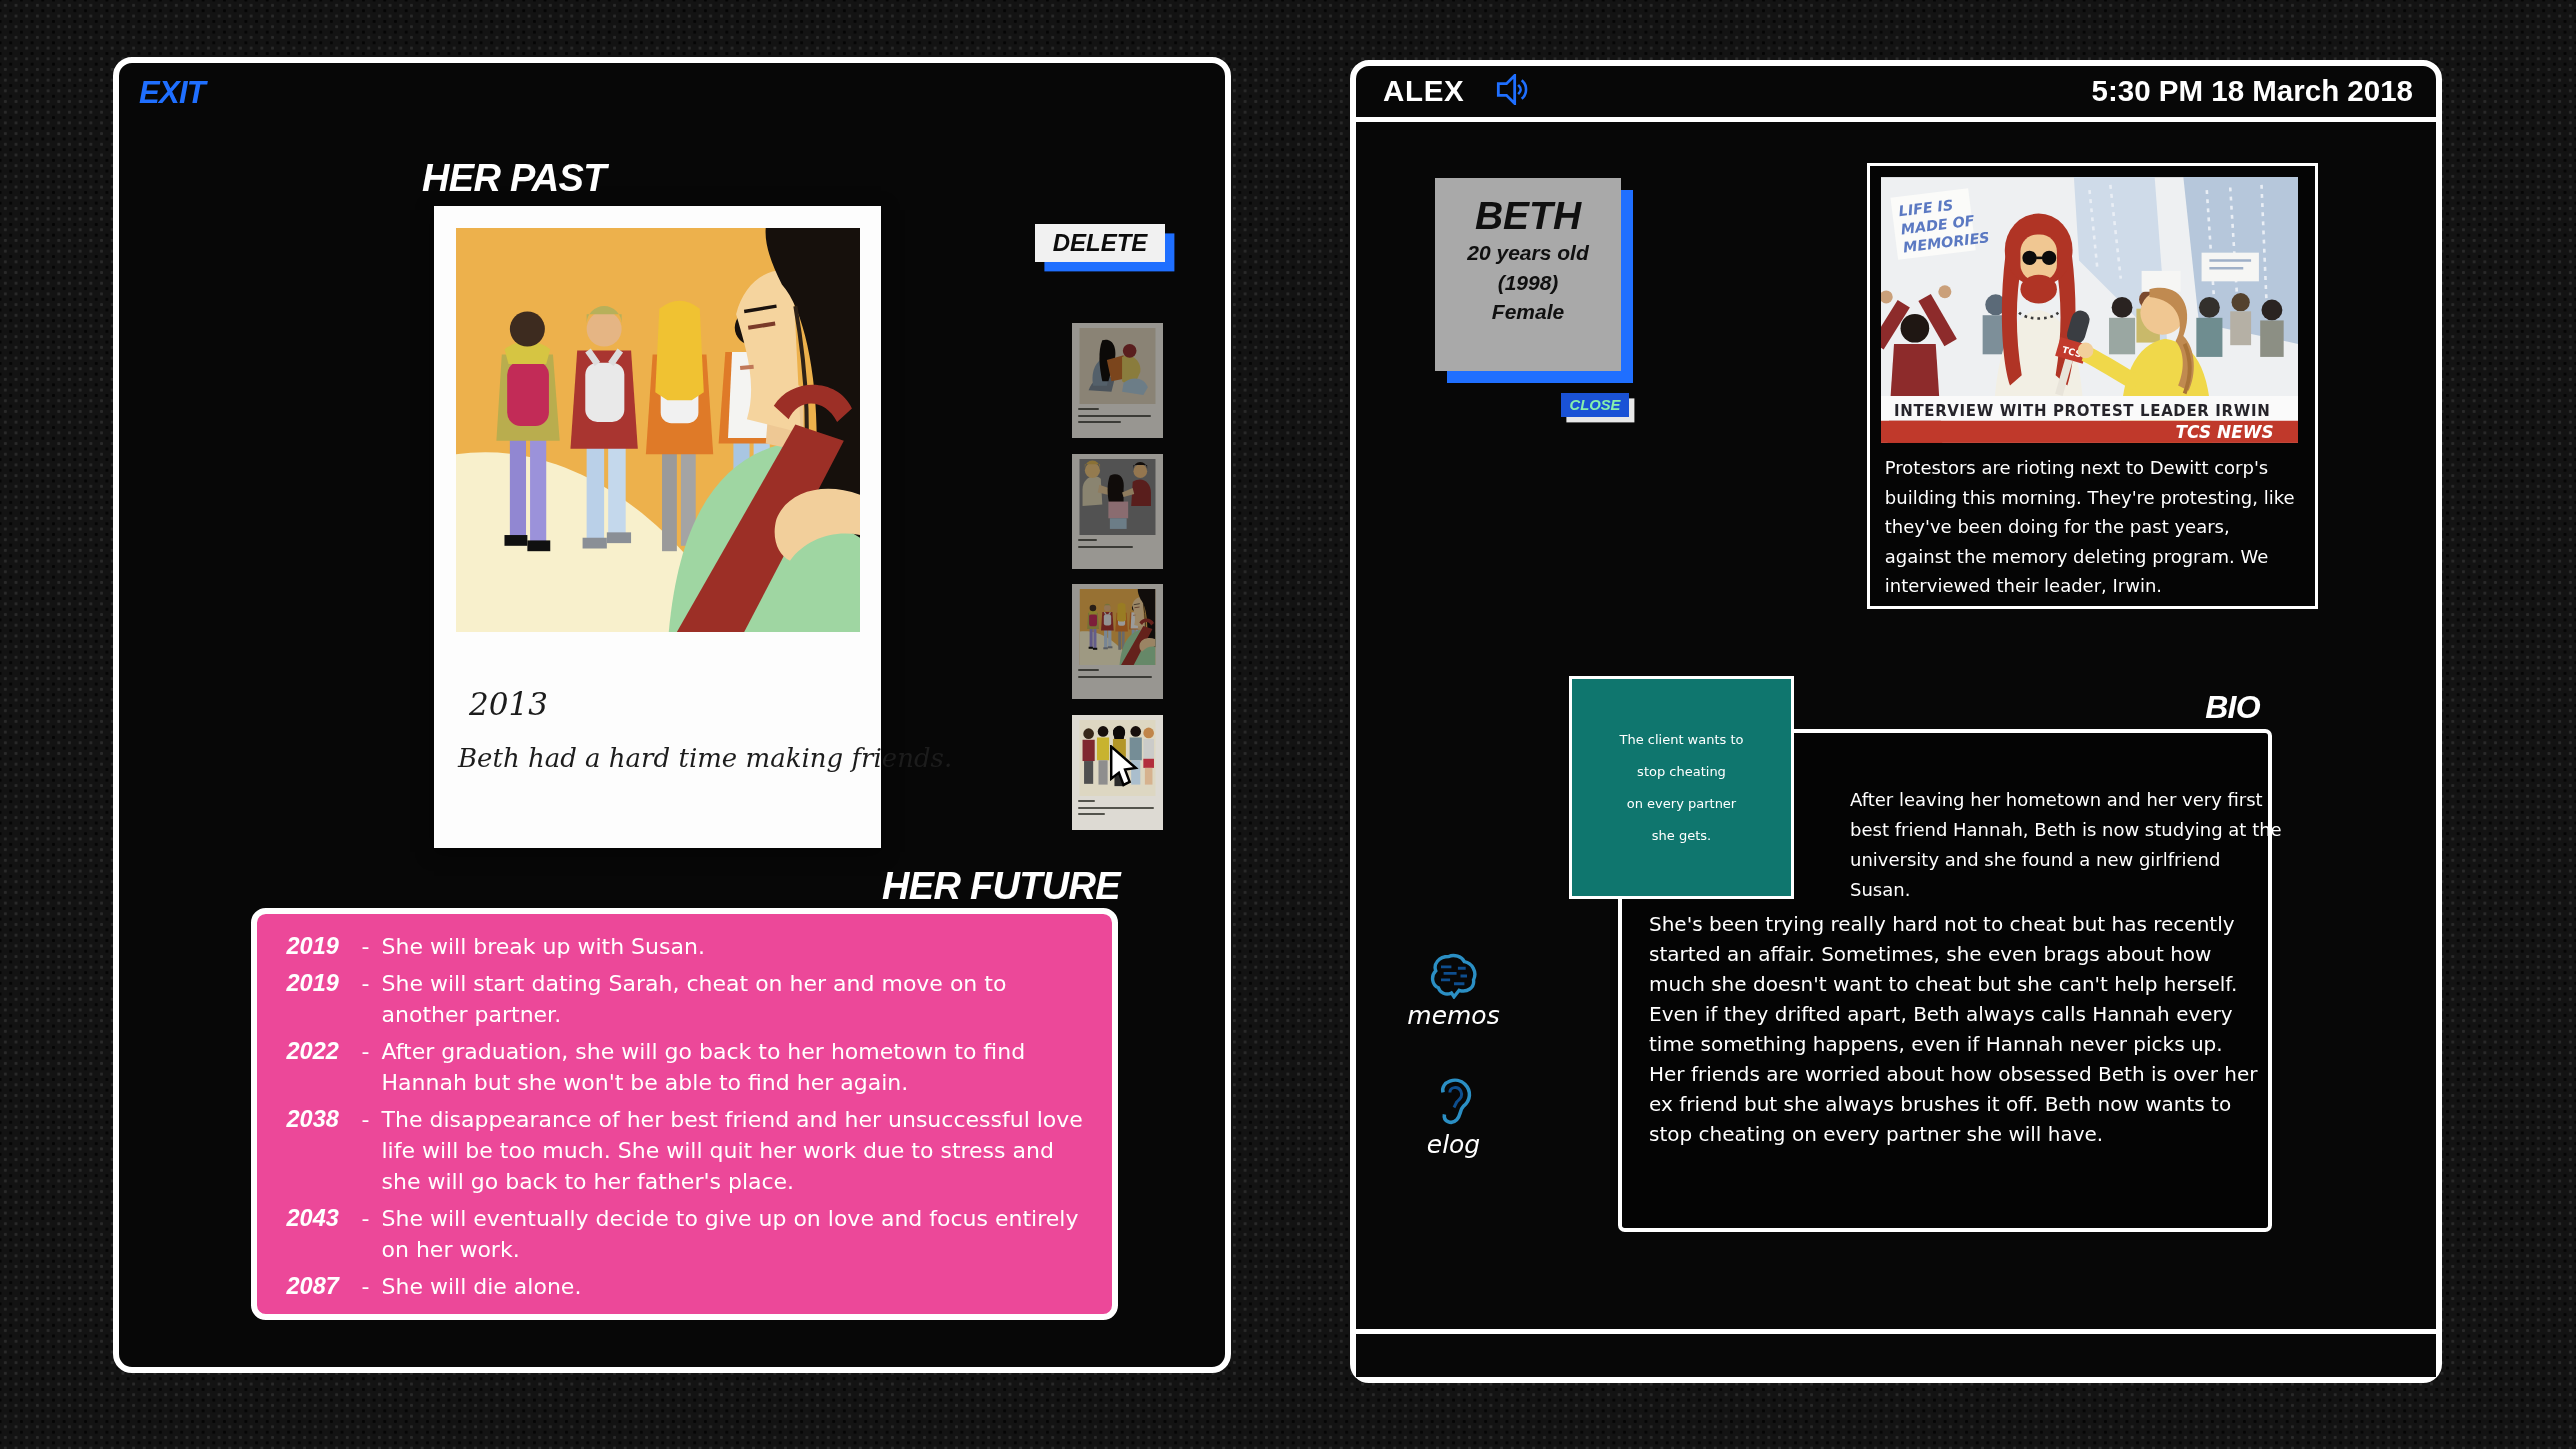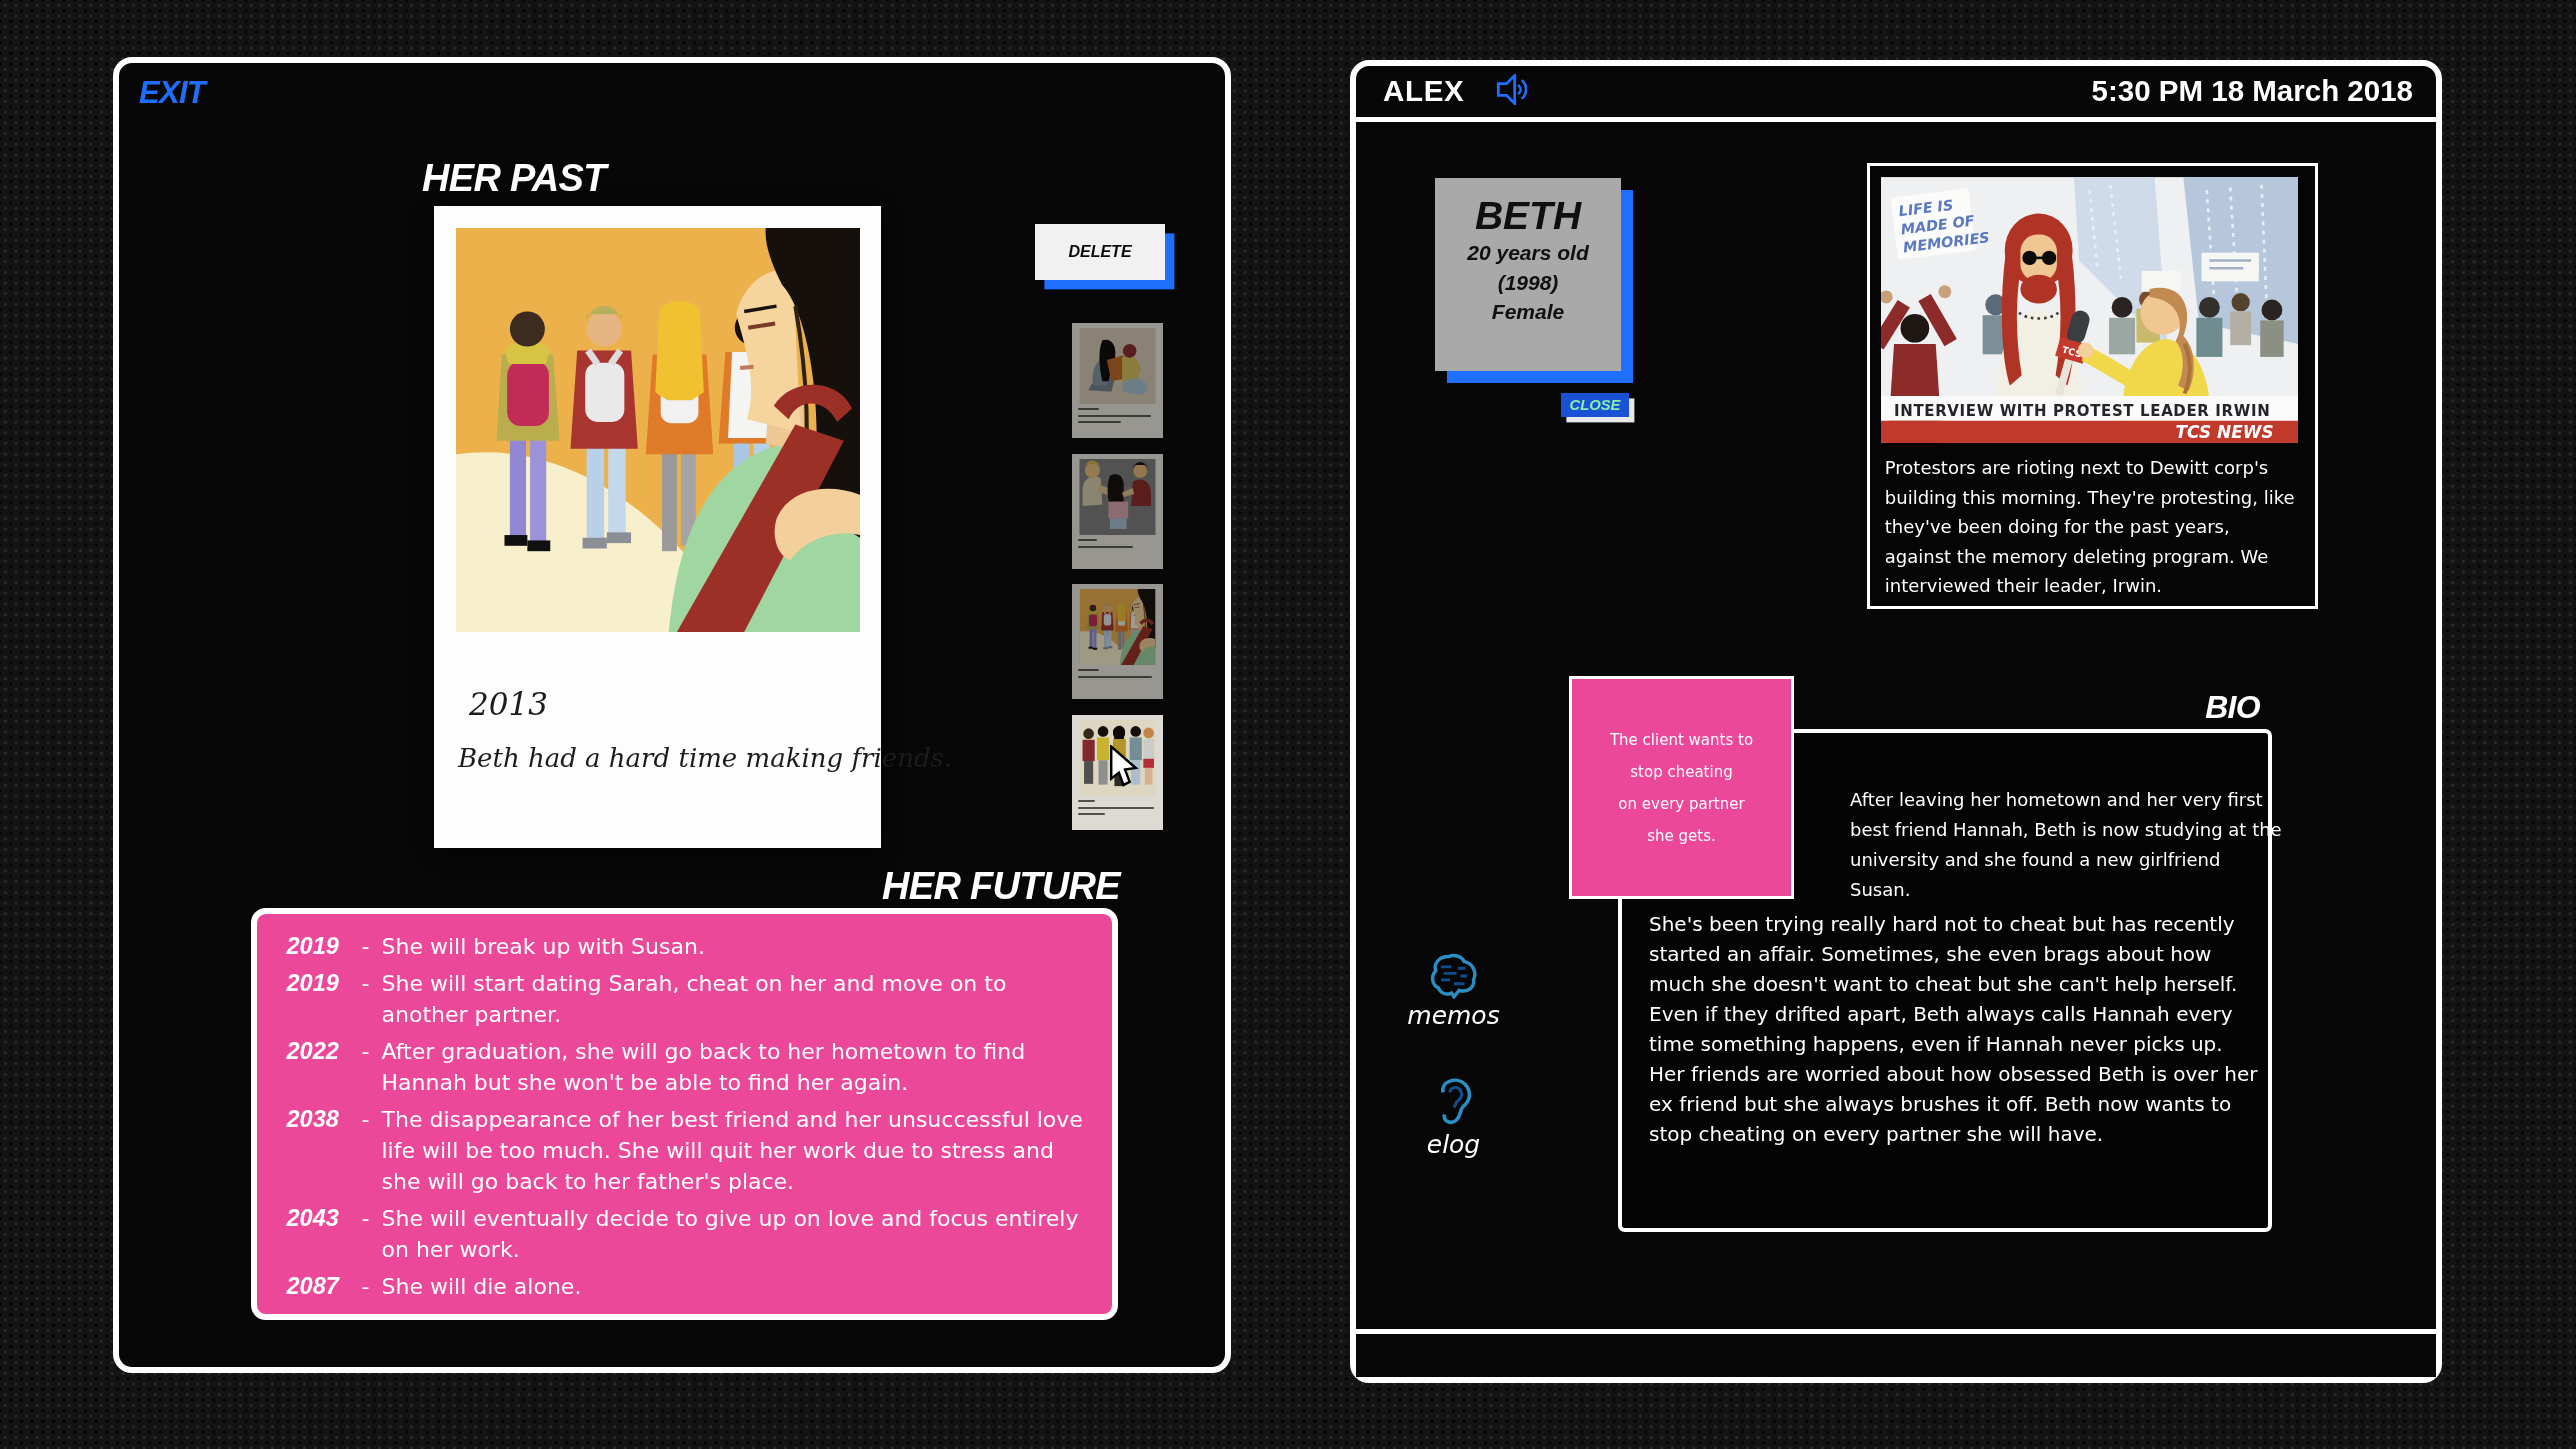--- a/index.html
+++ b/index.html
@@ -23,22 +23,22 @@
   .panel-inner{position:absolute;inset:0;}
   .hdg{font-family:"Liberation Sans", sans-serif;font-weight:900;font-style:italic;letter-spacing:-0.7px;}
 
   
   .exit{position:absolute;left:20px;top:12px;color:var(--accent-blue);font-size:31px;cursor:pointer;}
   .her-past{position:absolute;left:303px;top:94px;font-size:38px;}
   .polaroid{position:absolute;left:315px;top:143px;width:447px;height:642px;background:#fdfdfd;box-shadow:0 4px 16px rgba(0,0,0,.5);}
   .photo-art{position:absolute;left:21.5px;top:21.5px;width:404px;height:404px;display:block;}
   .photo-year{position:absolute;left:35px;top:480px;color:#1c1c1c;font-family:"DejaVu Serif",serif;font-style:italic;font-size:31px;}
   .photo-caption{position:absolute;left:24px;top:537px;width:409px;color:#1c1c1c;font-family:"DejaVu Serif",serif;font-style:italic;font-size:26px;white-space:nowrap;}
-  .delete-btn{position:absolute;left:916px;top:161px;width:130px;height:56px;background:#f1f1f1;color:#0c0c0c;
-    font-family:"Liberation Sans",sans-serif;font-weight:900;font-style:italic;font-size:16px;
+  .delete-btn{position:absolute;left:916px;top:161px;width:130px;height:38px;background:#f1f1f1;color:#0c0c0c;
+    font-family:"Liberation Sans",sans-serif;font-weight:900;font-style:italic;font-size:24px;
     display:flex;align-items:center;justify-content:center;border:0;cursor:pointer;box-shadow:9.4px 9.4px 0 var(--accent-blue);}
   .thumb{position:absolute;left:953px;width:91px;height:115px;background:#efece4;cursor:pointer;}
   .thumb .pic{position:absolute;left:4.7px;top:4.7px;width:81px;height:76px;overflow:hidden;}
   .thumb .pic svg{width:100%;height:100%;display:block;}
   .thumb .cap{position:absolute;left:6px;top:85px;right:6px;}
   .thumb .sq{height:2px;background:#5a5a52;margin-bottom:4.7px;border-radius:1.3px;}
   .thumb .dim{position:absolute;inset:0;background:rgba(10,10,10,.38);}
   .thumb.bright .dim{background:rgba(10,10,10,.08);}
   .her-future{position:absolute;right:105px;top:802px;font-size:38px;}
   .future-box{position:absolute;left:132px;top:845px;width:855px;height:400px;background:#ec4899;border:6px solid #fff;border-radius:14.8px;}
@@ -59,22 +59,22 @@
   .beth-card{position:absolute;left:79px;top:112px;width:186px;height:193px;background:var(--card-gray);color:#101010;
     text-align:center;box-shadow:12px 12px 0 var(--accent-blue);}
   .beth-name{margin-top:16px;font-family:"Liberation Sans",sans-serif;font-weight:900;font-style:italic;font-size:39px;}
   .beth-line{font-family:"Liberation Sans",sans-serif;font-weight:700;font-style:italic;font-size:21px;line-height:29.5px;}
   .close-btn{position:absolute;left:205px;top:327px;width:68px;height:24px;background:var(--close-blue);color:#86efac;border:0;cursor:pointer;
     font-family:"Liberation Sans",sans-serif;font-weight:800;font-style:italic;font-size:14.8px;display:flex;align-items:center;justify-content:center;
     box-shadow:5.4px 5.4px 0 #e8e8e8;}
   .news-box{position:absolute;left:511px;top:97px;width:445px;height:440px;border:3.4px solid #fff;background:#050505;}
   .news-art{position:absolute;left:11.4px;top:10.7px;width:417px;height:266px;display:block;}
   .news-body{position:absolute;left:14.8px;top:287px;width:413px;font-size:18px;line-height:29.5px;}
-  .client-note{position:absolute;left:213px;top:610px;width:219px;height:217px;border:3.4px solid #fff;background:#ec4899;
-    display:flex;flex-direction:column;justify-content:center;text-align:center;font-size:15px;line-height:32px;}
+  .client-note{position:absolute;left:213px;top:610px;width:219px;height:217px;border:3.4px solid #fff;background:#0f766e;
+    display:flex;flex-direction:column;justify-content:center;text-align:center;font-size:13px;line-height:32px;}
   .bio-hdg{position:absolute;right:176px;top:623px;font-size:32px;}
   .bio-box{position:absolute;left:262px;top:663px;width:646px;height:495px;border:4.7px solid #fff;border-radius:6.7px;background:#040404;}
   .bio-box::before{content:"";position:absolute;left:13.4px;top:13.4px;width:100%;height:100%;background:var(--accent-blue);z-index:-1;border-radius:6.7px;}
   .bio-p1{position:absolute;left:188px;top:52px;width:435px;font-size:18px;line-height:30px;margin-left:40px;}
   .bio-p2{position:absolute;left:27px;top:176px;width:612px;font-size:20px;line-height:30px;}
   .side-tool{position:absolute;left:47px;width:101px;text-align:center;cursor:pointer;}
   .side-tool svg{display:block;margin:0 auto;}
   .side-label{font-style:italic;font-size:25px;margin-top:2px;font-family:"DejaVu Sans",sans-serif;}
   #memos-tool{top:887px;}
   #elog-tool{top:1010px;}

